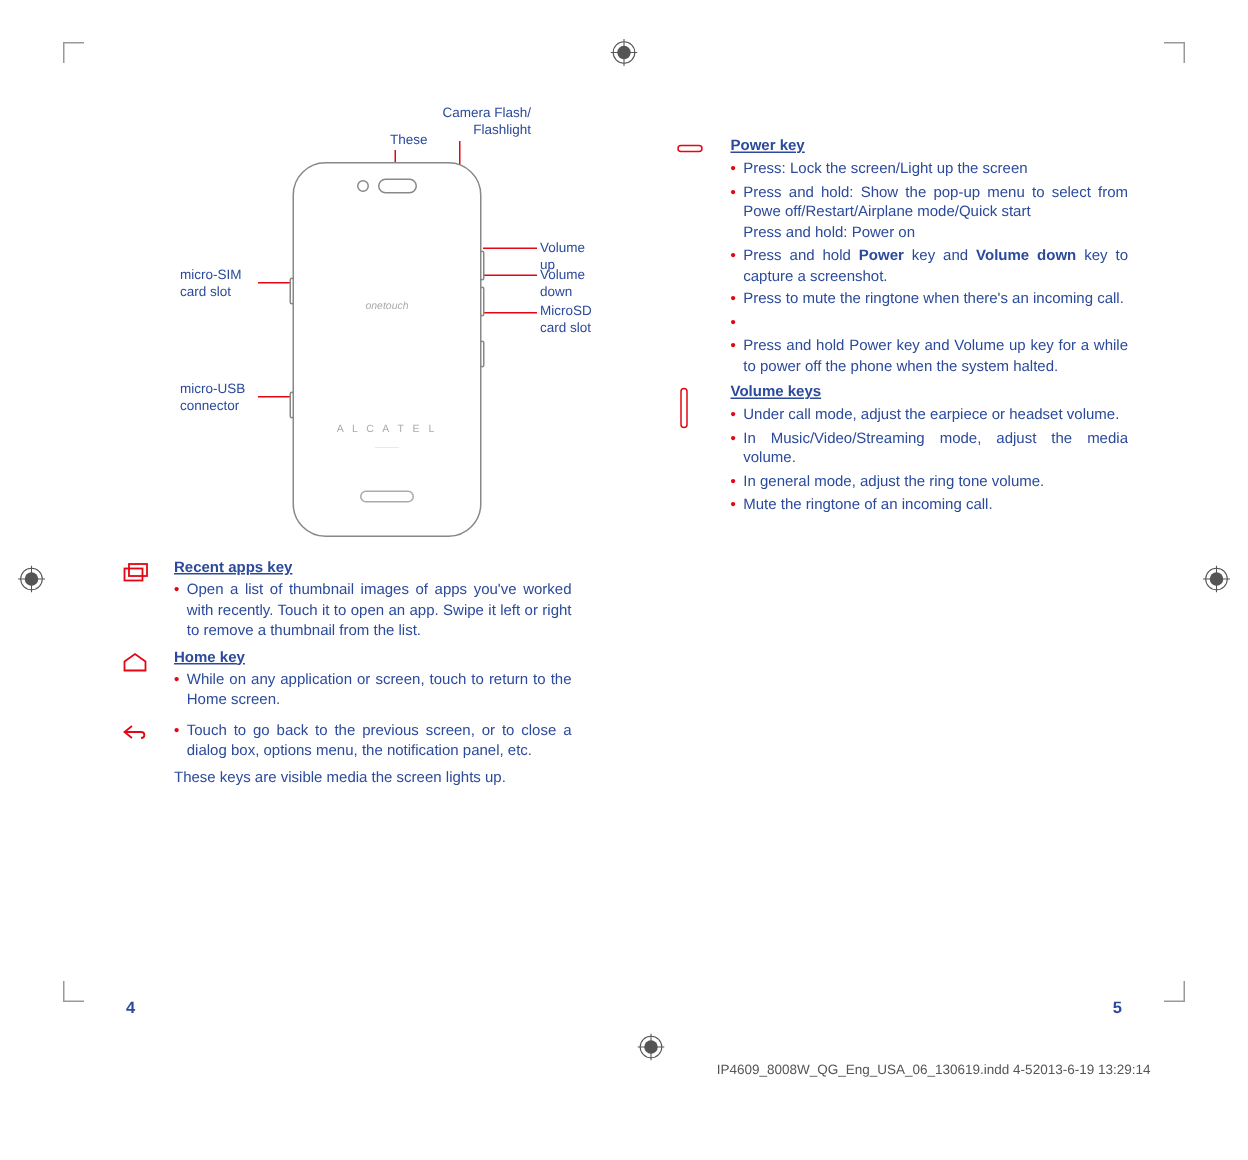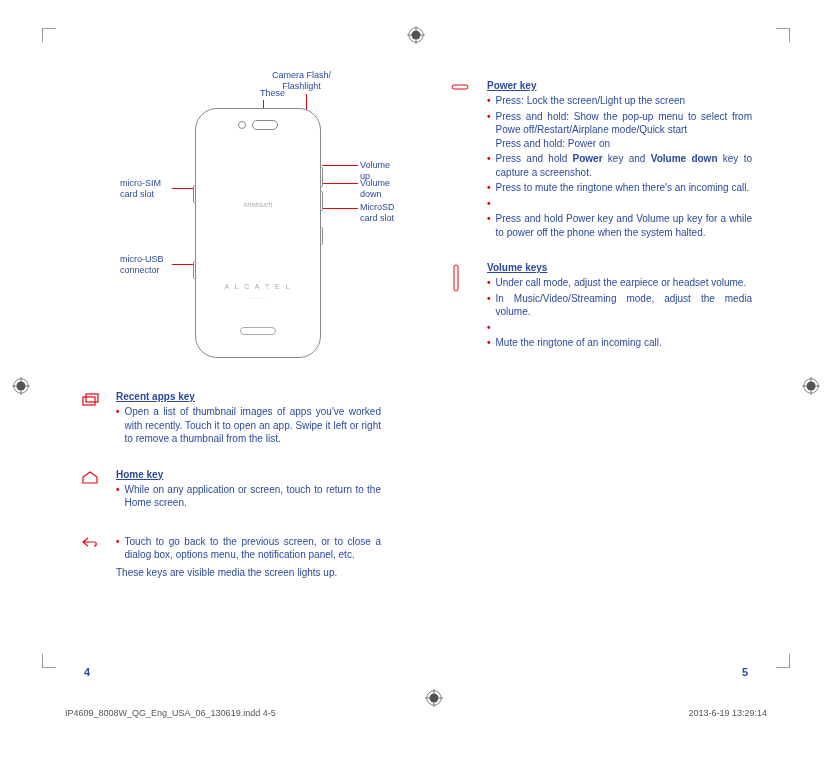--- a/index.html
+++ b/index.html
@@ -28,46 +28,46 @@
   .speaker{position:absolute;bottom:22px;left:50%;transform:translateX(-50%);width:36px;height:8px;border:1px solid #aaa;border-radius:4px}
   .side-slot{position:absolute;width:3px;height:18px;border:1px solid #888;border-radius:2px;background:#fff}
   .slot-sim{left:-3px;top:76px}
   .slot-usb{left:-3px;top:152px}
   .vol{position:absolute;right:-3px;width:3px;border:1px solid #888;border-radius:2px;background:#fff}
   .vol-up{top:58px;height:20px}
   .vol-down{top:82px;height:20px}
   .slot-sd{right:-3px;top:118px;position:absolute;width:3px;height:18px;border:1px solid #888;border-radius:2px;background:#fff}
   .lbl{position:absolute;font-size:9px;color:#2b4a9b;line-height:1.2}
   .lbl-camera{left:140px;top:18px}
-  .lbl-flash{left:152px;top:0px;text-align:center}
+  .lbl-flash{left:175px;top:0px;text-align:right}
   .lbl-volup{left:240px;top:90px}
   .lbl-voldn{left:240px;top:108px}
   .lbl-sd{left:240px;top:132px;width:50px}
   .lbl-sim{left:0px;top:108px;width:55px}
   .lbl-usb{left:0px;top:184px;width:55px}
   .leader{position:absolute;background:#e30613}
   .ld-cam-v{left:143px;top:30px;width:1px;height:21px}
   .ld-flash-v{left:186px;top:24px;width:1px;height:28px}
   .ld-flash-h{left:157px;top:52px;width:30px;height:1px}
   .ld-volup{left:202px;top:95px;width:36px;height:1px}
   .ld-voldn{left:202px;top:113px;width:36px;height:1px}
   .ld-sd{left:202px;top:138px;width:36px;height:1px}
   .ld-sim{left:52px;top:118px;width:22px;height:1px}
   .ld-usb{left:52px;top:194px;width:22px;height:1px}
-  .section{display:flex;gap:12px;margin-top:21px}
+  .section{display:flex;gap:12px;margin-top:3px}
   .section-icon{width:24px;flex-shrink:0;color:#e30613;padding-top:2px}
   .section-body{flex:1}
   .section-title{font-weight:bold;text-decoration:underline;color:#2b4a9b;margin-bottom:3px;font-size:10px}
   .bullet{display:flex;gap:5px;margin:2px 0;line-height:1.35;text-align:justify}
   .bullet-dot{color:#e30613;font-weight:bold;flex-shrink:0}
   .note{margin-top:4px;line-height:1.35}
   .col-right{padding-top:20px}
   .page-num-left{position:absolute;left:84px;bottom:95px;font-weight:bold;font-size:11px;color:#2b4a9b}
   .page-num-right{position:absolute;right:84px;bottom:95px;font-weight:bold;font-size:11px;color:#2b4a9b}
-  .footer{position:absolute;bottom:55px;left:65px;right:65px;display:flex;justify-content:space-between;font-size:9px;color:#555}
+  .footer{position:absolute;bottom:55px;left:65px;right:65px;display:flex;justify-content:flex-end;font-size:9px;color:#555}
 </style>
 </head>
 <body>
 
 <div class="crop-tl"></div>
 <div class="crop-tr"></div>
 <div class="crop-bl"></div>
 <div class="crop-br"></div>
 
 <div class="reg-mark reg-top"><svg viewBox="0 0 20 20">
@@ -175,21 +175,21 @@
         <div class="bullet">
             <span class="bullet-dot">•</span>
             <span>Touch to go back to the previous screen, or to close a dialog box, options menu, the notification panel, etc.</span>
           </div>
         <div class="note">These keys are visible media the screen lights up.</div>
       </div>
     </div>
   </div>
 
   <div class="col col-right">
-    <div class="section" style="margin-top:0">
+    <div class="section" style="margin-top:12px">
       <div class="section-icon">
         <svg width="18" height="10" viewBox="0 0 18 10">
             <rect x="1" y="3" width="16" height="4" rx="2" fill="none" stroke="#e30613" stroke-width="1"></rect>
           </svg>
       </div>
       <div class="section-body">
         <div class="section-title">Power key</div>
         <div class="bullet">
             <span class="bullet-dot">•</span>
             <span>Press: Lock the screen/Light up the screen</span>
@@ -228,20 +228,21 @@
         <div class="bullet">
             <span class="bullet-dot">•</span>
             <span>Under call mode, adjust the earpiece or headset volume.</span>
           </div>
         <div class="bullet">
             <span class="bullet-dot">•</span>
             <span>In Music/Video/Streaming mode, adjust the media volume.</span>
           </div>
         <div class="bullet">
             <span class="bullet-dot">•</span>
+            <span>In general mode, adjust the ring tone volume.</span>
           </div>
         <div class="bullet">
             <span class="bullet-dot">•</span>
             <span>Mute the ringtone of an incoming call.</span>
           </div>
       </div>
     </div>
   </div>
 </div>
 

